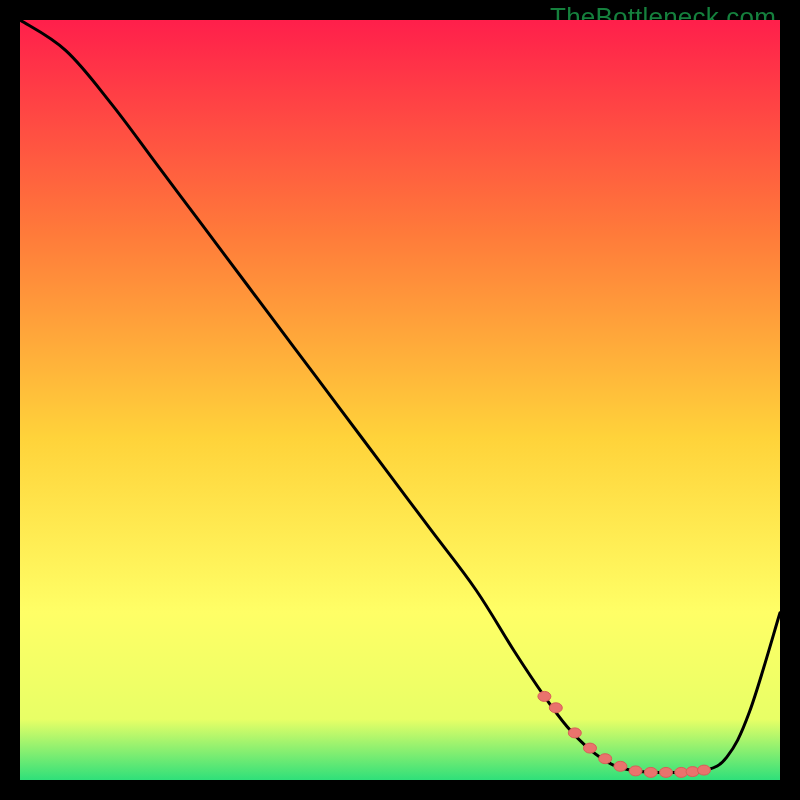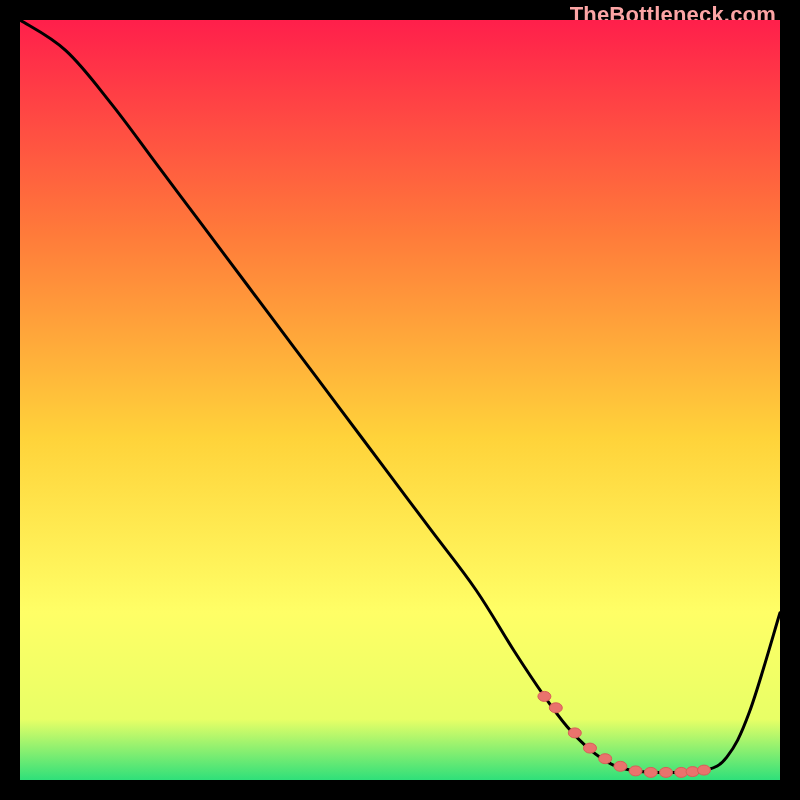--- a/index.html
+++ b/index.html
@@ -16,23 +16,23 @@
     left: 20px;
     top: 20px;
     width: 760px;
     height: 760px;
     background: #000;
   }
   .watermark {
     position: absolute;
     top: 2px;
     right: 24px;
-    color: #fca5a5;
-    font-size: 22px;
-    font-weight: 700;
+    color: #15803d;
+    font-size: 26px;
+    font-weight: 400;
     letter-spacing: 0.2px;
     user-select: none;
   }
   svg.plot {
     position: absolute;
     left: 20px;
     top: 20px;
     width: 760px;
     height: 760px;
     display: block;

